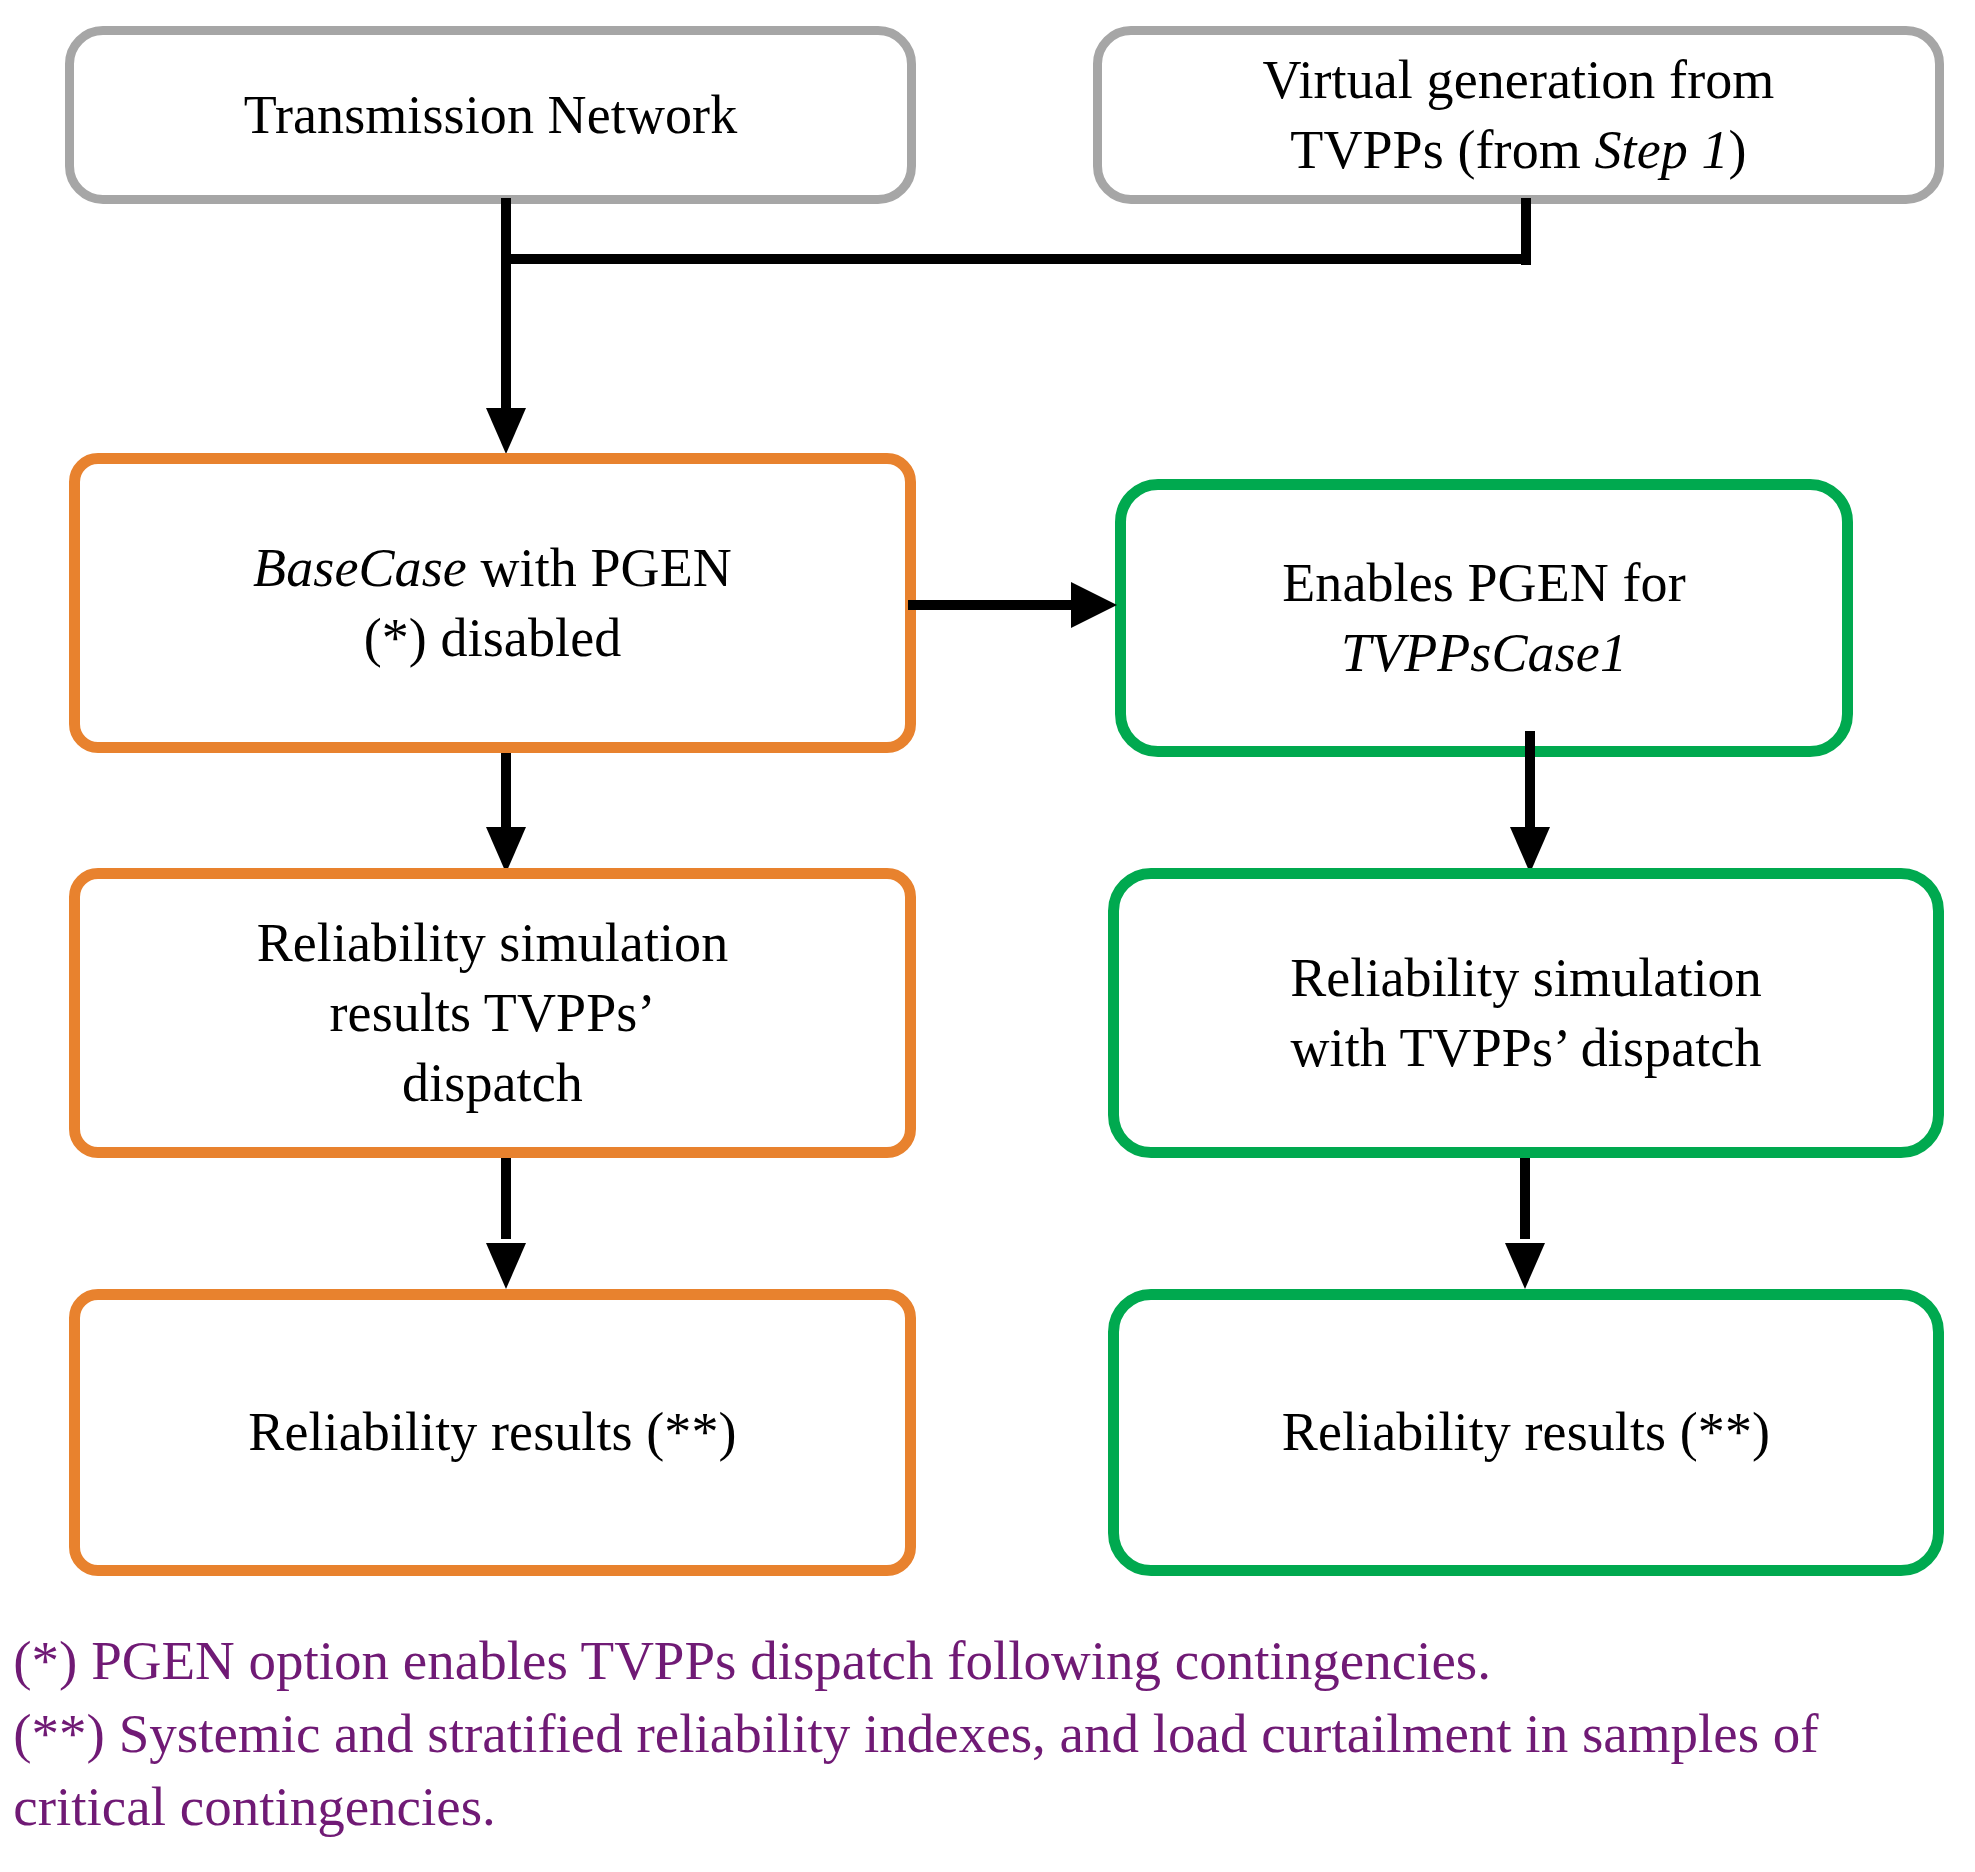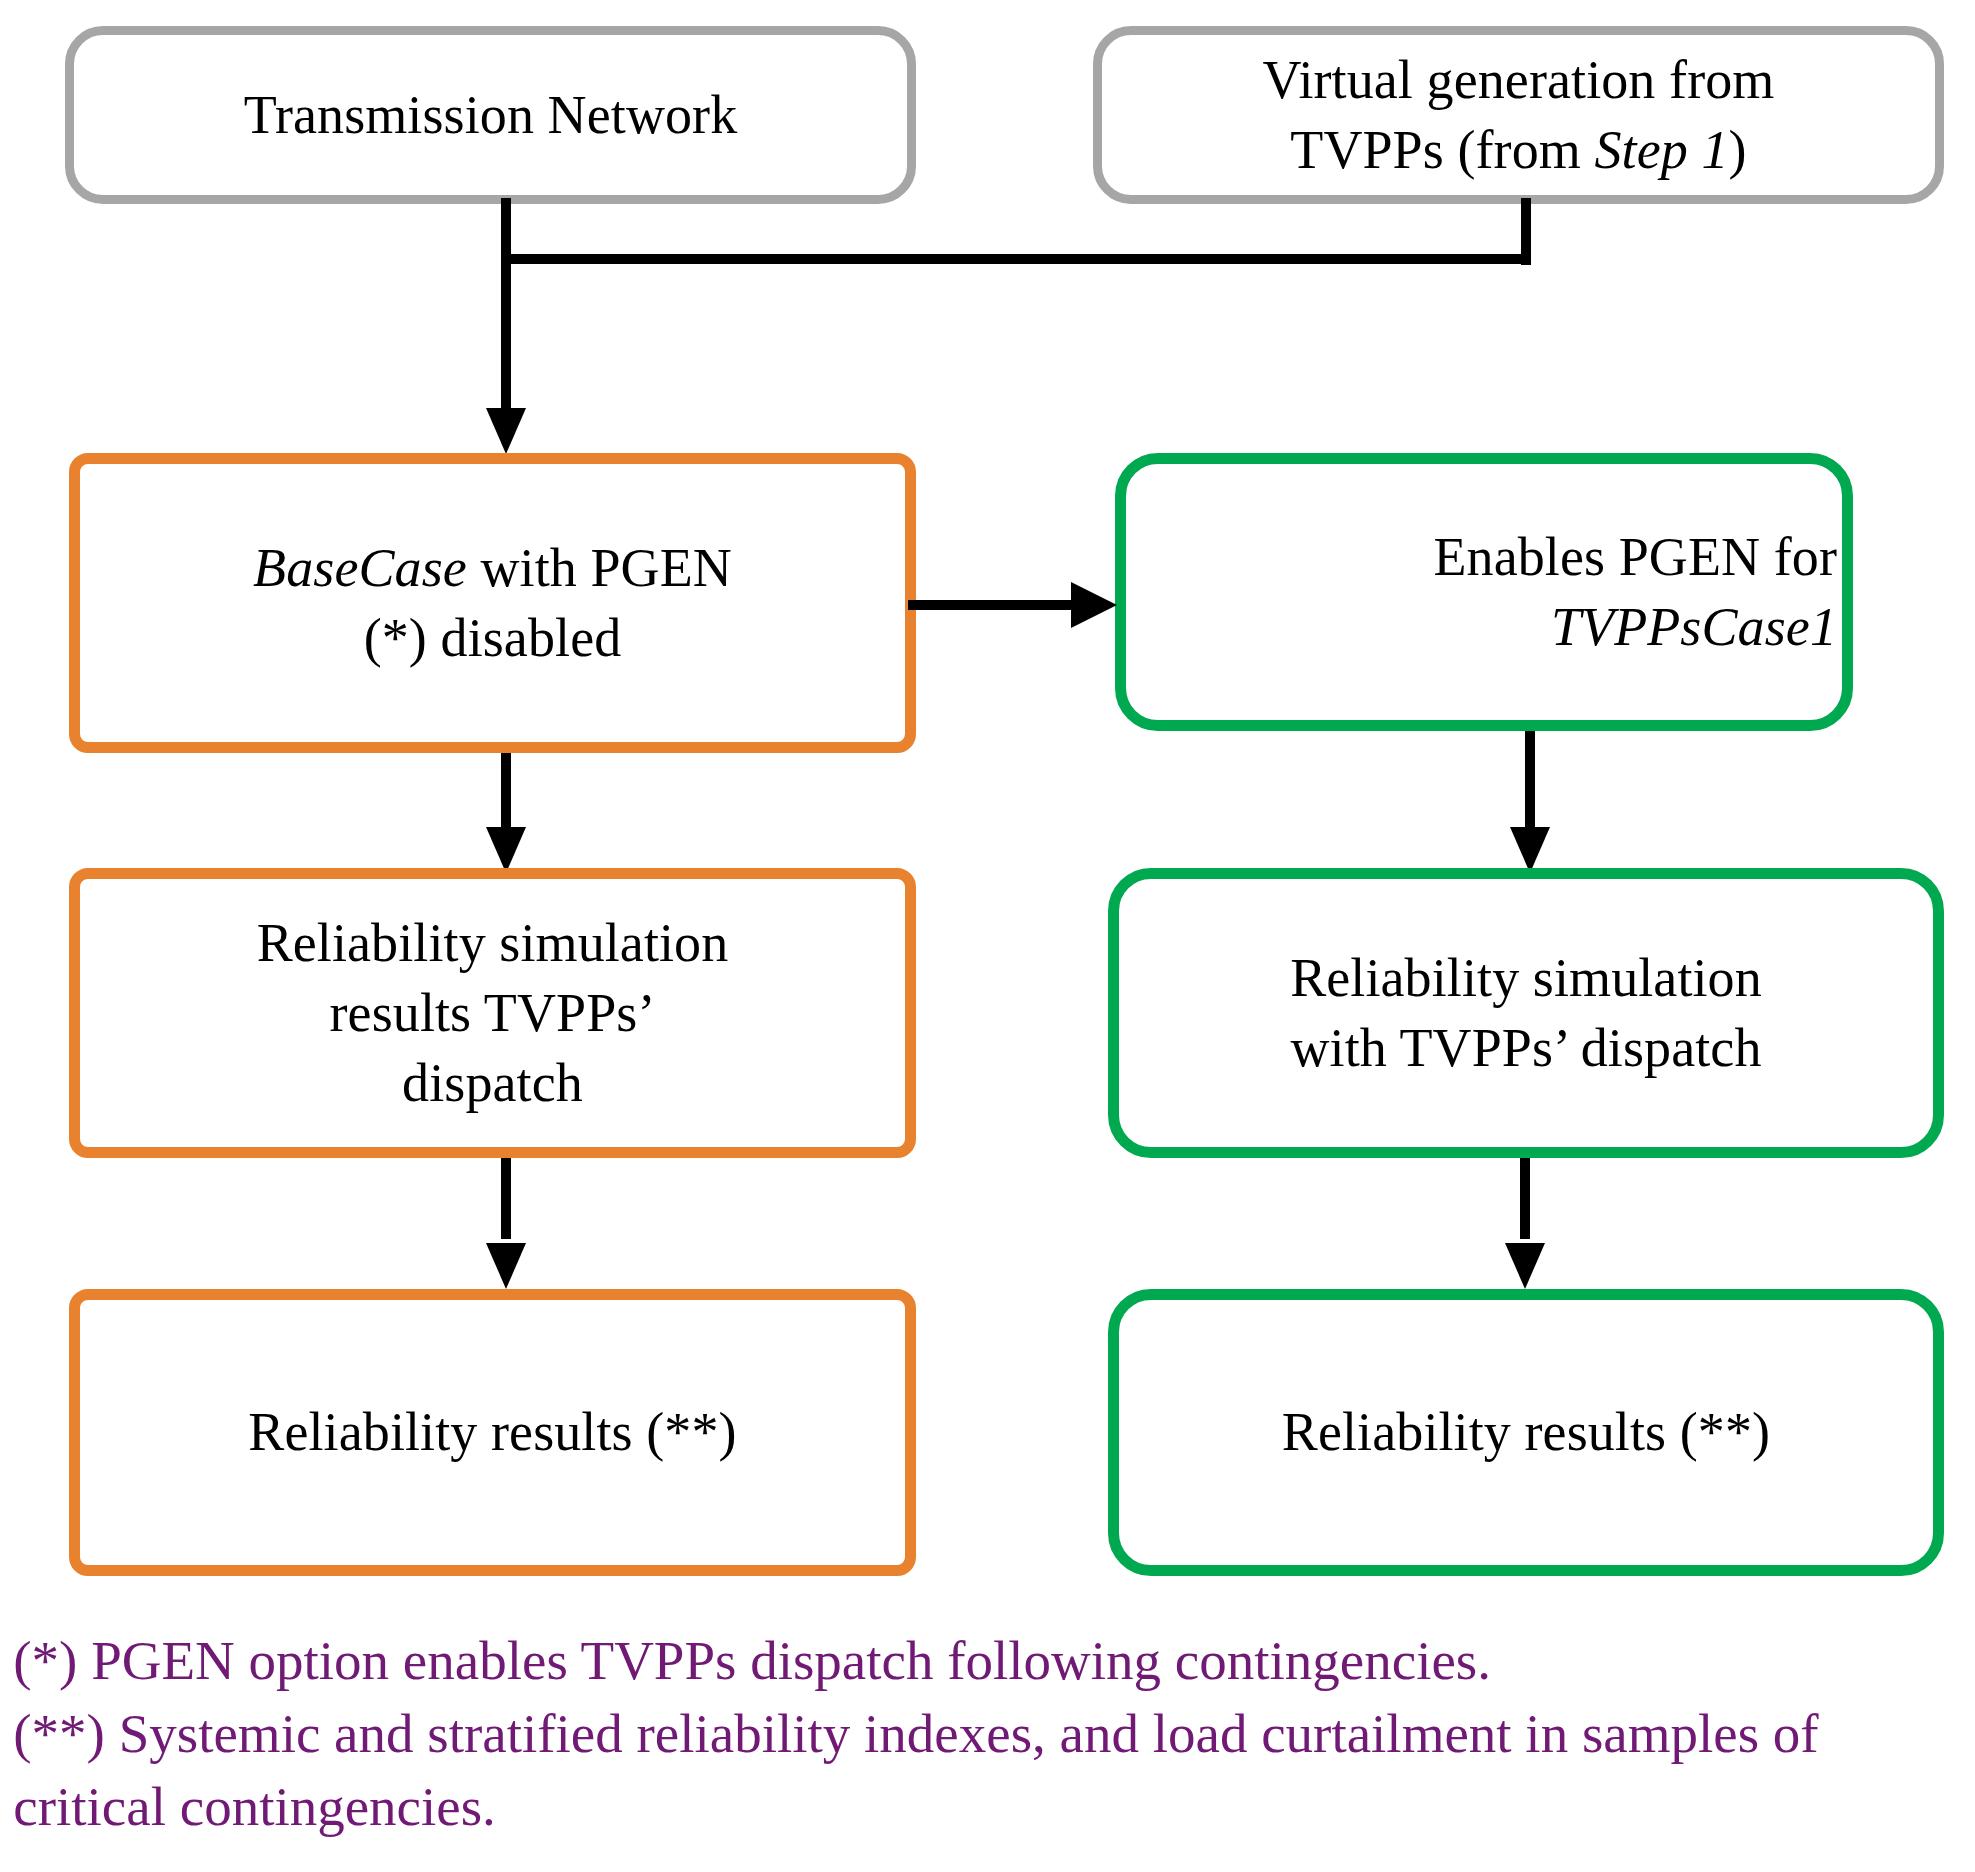--- a/index.html
+++ b/index.html
@@ -30,21 +30,21 @@
   .node .label {
     display: block;
     width: 100%;
     padding: 0 5px;
     box-sizing: border-box;
     font-size: 54px;
     line-height: 1.30;
     letter-spacing: 0.1px;
   }
   .node.gray   { border-color: #a6a6a6; border-width: 9.6px; border-radius: 38px; }
-  .node.orange { border-color: #e8822e; border-width: 11px; border-radius: 19px; text-align: center; }
+  .node.orange { border-color: #e8822e; border-width: 11px; border-radius: 29px; text-align: center; }
   .node.green  { border-color: #00a94f; border-width: 11px; border-radius: 43px; }
 
   .it { font-style: italic; }
 
   
   .vline, .hline {
     position: absolute;
     background: #000000;
   }
   .arrow-down {
@@ -94,21 +94,21 @@
 
   <div class="vline" style="left:1521px; top:198px; width:10.4px; height:67px;"></div>
 
   <div class="vline" style="left:501px; top:254px; width:10.4px; height:159px;"></div>
   <div class="arrow-down" style="left:486px; top:408px;"></div>
 
   <div class="node orange" style="left:69px; top:453px; width:847px; height:300px;">
     <span class="label"><span class="it">BaseCase</span><span> with PGEN</span><br><span>(*) disabled</span></span>
   </div>
 
-  <div class="node green" style="left:1115px; top:453px; width:738px; height:278px;text-align:right;">
+  <div class="node green" style="left:1115px; top:479px; width:738px; height:278px;">
     <span class="label"><span>Enables PGEN for</span><br><span class="it">TVPPsCase1</span></span>
   </div>
 
   <div class="hline" style="left:908px; top:600px; width:169px; height:10.4px;"></div>
   <div class="arrow-right" style="left:1071px; top:582px;"></div>
 
   <div class="vline" style="left:501px; top:753px; width:10.4px; height:81px;"></div>
   <div class="arrow-down" style="left:486px; top:827px;"></div>
 
   <div class="vline" style="left:1525px; top:731px; width:10.4px; height:104px;"></div>

